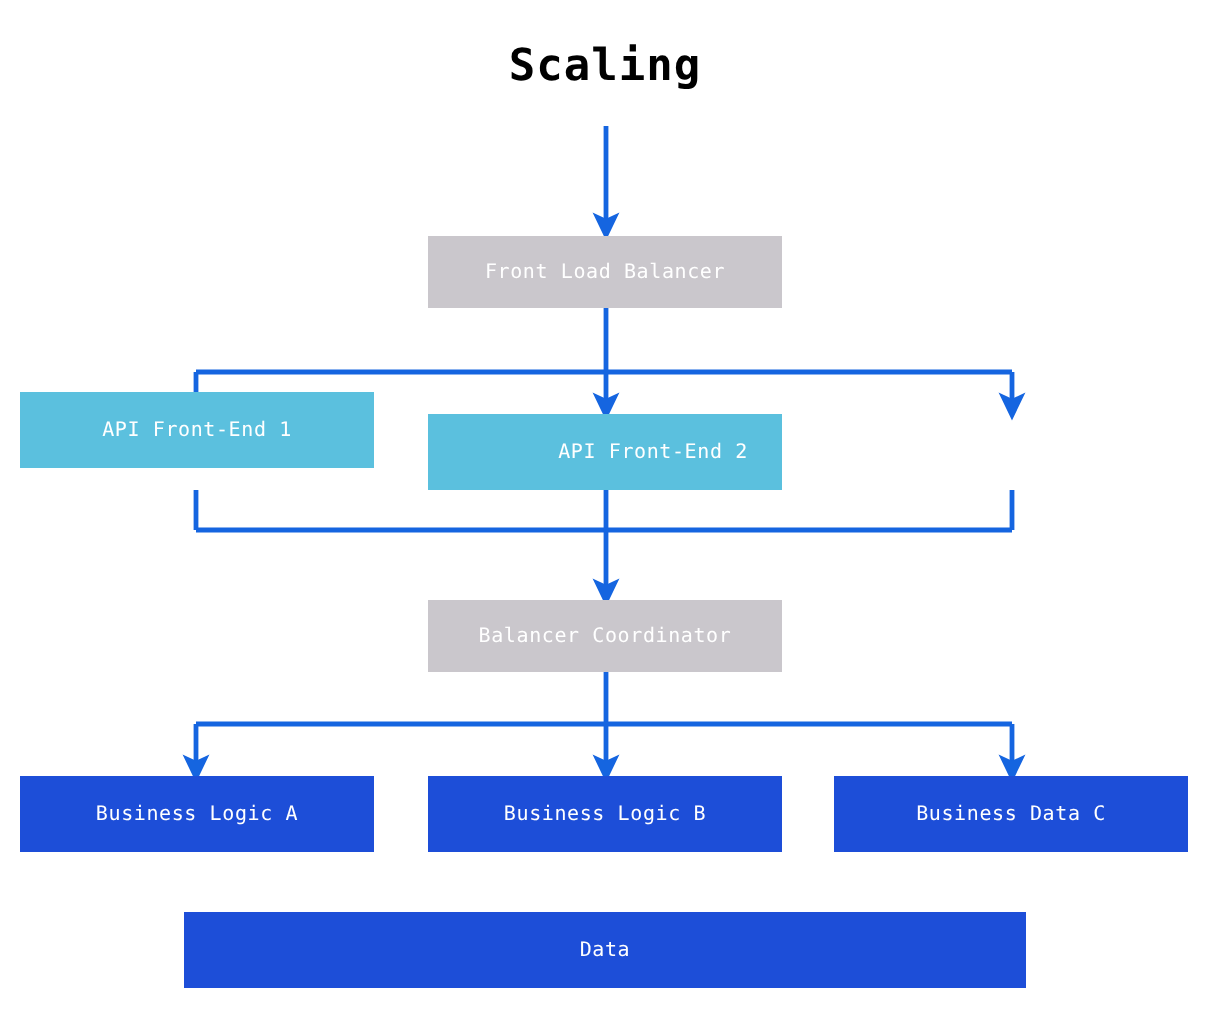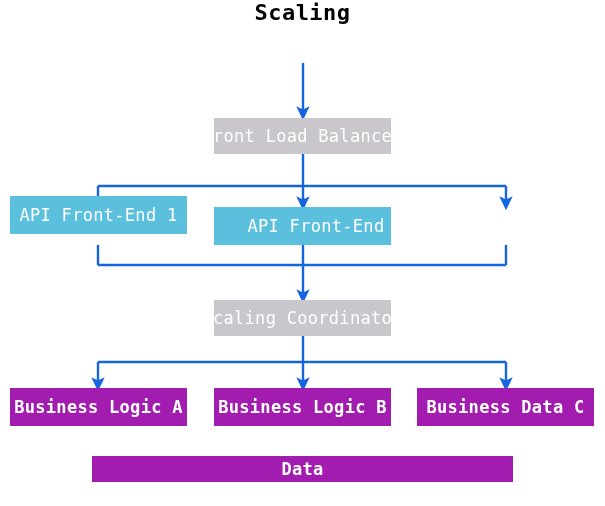--- a/index.html
+++ b/index.html
@@ -21,60 +21,60 @@
     position: absolute;
     left: 0;
     top: 0;
     width: 605px;
     height: 506px;
     pointer-events: none;
   }
   .diagram-title {
     position: absolute;
     left: 0;
-    top: 0;
+    top: 21px;
     width: 605px;
     text-align: center;
     font-family: "DejaVu Sans Mono", "Liberation Mono", monospace;
     font-size: 22px;
     font-weight: bold;
     color: #000000;
     letter-spacing: 0.5px;
   }
   .node {
     position: absolute;
     display: flex;
     align-items: center;
     justify-content: center;
     box-sizing: border-box;
     font-family: "DejaVu Sans Mono", "Liberation Mono", monospace;
-    font-size: 17px;
+    font-size: 10px;
     color: #ffffff;
     letter-spacing: 0.3px;
     white-space: nowrap;
     user-select: none;
   }
   .node-gray  { background: #cac7cc; }
   .node-blue  { background: #5bc0de; }
-  .node-orange{ background: #a21caf; font-weight: bold; }
+  .node-orange{ background: #1d4ed8; }
 
   
   #node-front-load-balancer { left: 214px; top: 118px; width: 177px; height: 36px; }
   
   #node-api-front-end-1 { left: 10px;  top: 196px; width: 177px; height: 38px; }
   #node-api-front-end-2 { left: 214px; top: 207px; width: 177px; height: 38px; padding-left: 48px; }
   #node-api-front-end-3 { left: 417px; top: 207px; width: 177px; height: 38px; }
   
   #node-service-coordinator { left: 214px; top: 300px; width: 177px; height: 36px; }
   
   #node-business-logic-a { left: 10px;  top: 388px; width: 177px; height: 38px; }
   #node-business-logic-b { left: 214px; top: 388px; width: 177px; height: 38px; }
   #node-business-logic-c { left: 417px; top: 388px; width: 177px; height: 38px; }
   
-  #node-data { left: 92px; top: 456px; width: 421px; height: 26px; }
+  #node-data { left: 92px; top: 456px; width: 421px; height: 38px; }
 </style>
 </head>
 <body>
 
 <div id="diagram-canvas">
 
   <div class="diagram-title">Scaling</div>
 
   <svg id="connector-layer" viewBox="0 0 605 506">
     <defs>
@@ -114,21 +114,21 @@
   <div class="node node-blue" id="node-api-front-end-1">
     <span>API Front-End 1</span>
   </div>
 
   <div class="node node-blue" id="node-api-front-end-2">
     <span>API Front-End 2</span>
   </div>
 
 
   <div class="node node-gray" id="node-service-coordinator">
-    <span>Scaling Coordinator</span>
+    <span>Balancer Coordinator</span>
   </div>
 
   <div class="node node-orange" id="node-business-logic-a">
     <span>Business Logic A</span>
   </div>
 
   <div class="node node-orange" id="node-business-logic-b">
     <span>Business Logic B</span>
   </div>
 

